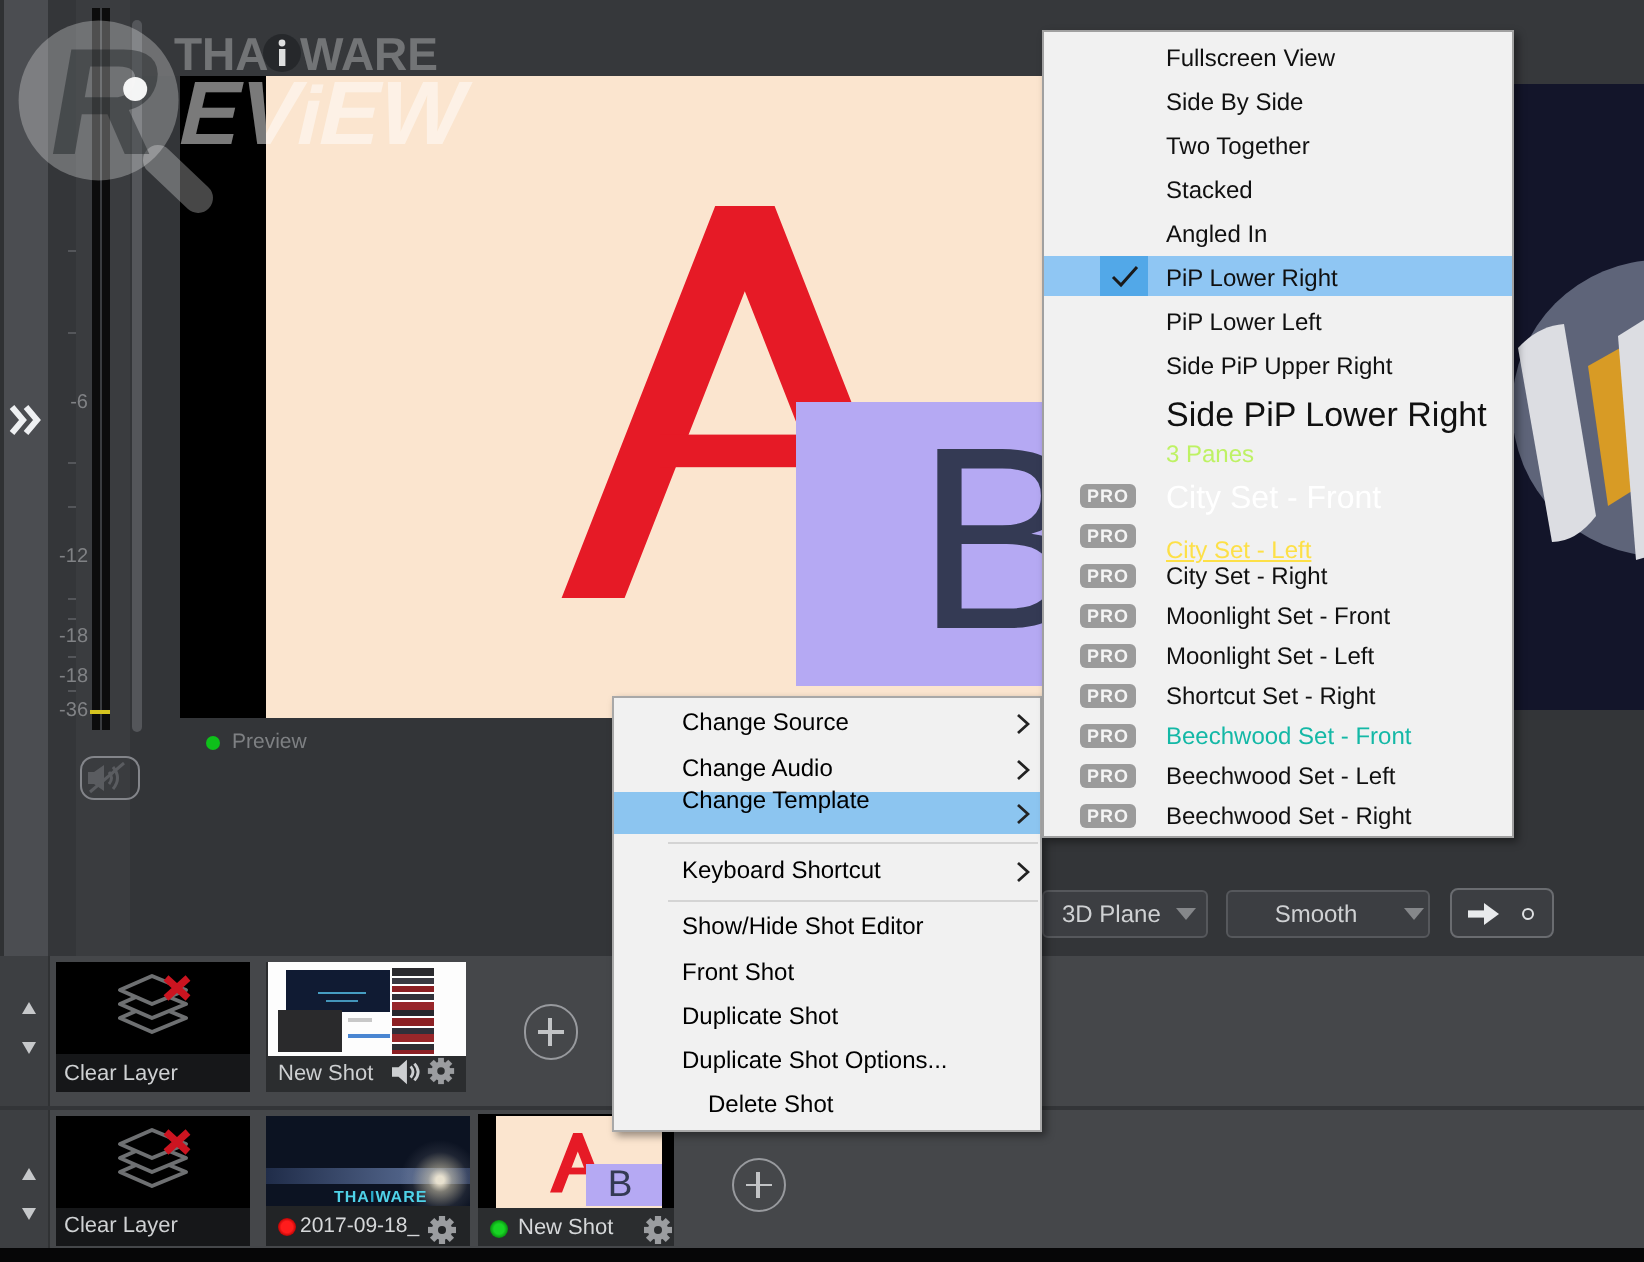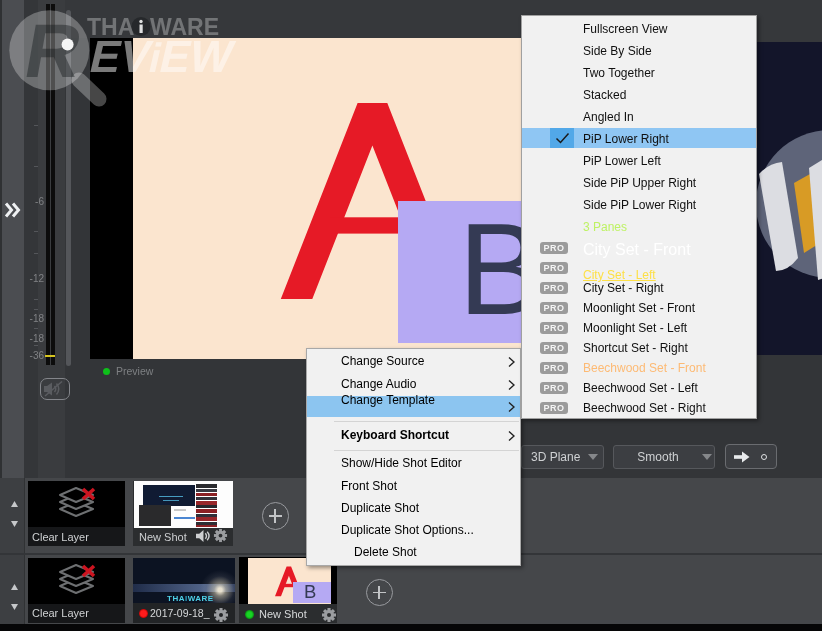--- a/index.html
+++ b/index.html
@@ -258,21 +258,21 @@
       <text x="104" y="72" font-family="Liberation Sans" font-size="45" font-weight="bold" letter-spacing="-0.5" fill="rgba(255,255,255,0.48)">EV<tspan font-size="41">i</tspan>EW</text>
     </g>
   </svg>
 
   <div class="abs" style="left:306px;top:348px;width:215px;height:218px;background:#f1f1f1;border:1px solid #a8a8a8;box-sizing:border-box;box-shadow:2px 2px 4px rgba(0,0,0,0.4);"></div>
   <div class="abs" style="left:307px;top:396px;width:213px;height:21px;background:#8cc5f0;"></div>
   <div class="abs" style="left:341px;top:354.4px;font-size:12px;color:#000;">Change Source</div>
   <div class="abs" style="left:341px;top:377.4px;font-size:12px;color:#000;">Change Audio</div>
   <div class="abs" style="left:341px;top:393px;font-size:12px;color:#000;">Change Template</div>
   <div class="abs" style="left:334px;top:421px;width:185px;height:1px;background:#d4d4d4;"></div>
-  <div class="abs" style="left:341px;top:428.4px;font-size:12px;color:#000;font-weight:bold;">Keyboard Shortcut</div>
+  <div class="abs" style="left:341px;top:428.4px;font-size:12px;color:#000;">Keyboard Shortcut</div>
   <div class="abs" style="left:334px;top:450px;width:185px;height:1px;background:#d4d4d4;"></div>
   <div class="abs" style="left:341px;top:456.4px;font-size:12px;color:#000;">Show/Hide Shot Editor</div>
   <div class="abs" style="left:341px;top:479.4px;font-size:12px;color:#000;">Front Shot</div>
   <div class="abs" style="left:341px;top:501.4px;font-size:12px;color:#000;">Duplicate Shot</div>
   <div class="abs" style="left:341px;top:523.4px;font-size:12px;color:#000;">Duplicate Shot Options...</div>
   <div class="abs" style="left:341px;top:545.4px;font-size:12px;color:#000;margin-left:13px;">Delete Shot</div>
   <svg class="abs" style="left:508px;top:356px;" width="7" height="12">
       <path d="M1 1.5 L6 6 L1 10.5" fill="none" stroke="#222" stroke-width="1.4"></path>
     </svg>
   <svg class="abs" style="left:508px;top:379px;" width="7" height="12">
@@ -292,29 +292,29 @@
     <path d="M1.5 6.5 L5.5 10.5 L13.5 1.5" fill="none" stroke="#1a1a1a" stroke-width="1.5"></path>
   </svg>
   <div class="abs" style="left:583px;top:22px;font-size:12px;color:#101010;">Fullscreen View</div>
   <div class="abs" style="left:583px;top:44px;font-size:12px;color:#101010;">Side By Side</div>
   <div class="abs" style="left:583px;top:66px;font-size:12px;color:#101010;">Two Together</div>
   <div class="abs" style="left:583px;top:88px;font-size:12px;color:#101010;">Stacked</div>
   <div class="abs" style="left:583px;top:110px;font-size:12px;color:#101010;">Angled In</div>
   <div class="abs" style="left:583px;top:132px;font-size:12px;color:#101010;">PiP Lower Right</div>
   <div class="abs" style="left:583px;top:154px;font-size:12px;color:#101010;">PiP Lower Left</div>
   <div class="abs" style="left:583px;top:176px;font-size:12px;color:#101010;">Side PiP Upper Right</div>
-  <div class="abs" style="left:583px;top:198px;font-size:12px;color:#101010;text-align:center;">Side PiP Lower Right</div>
+  <div class="abs" style="left:583px;top:198px;font-size:17px;color:#101010;text-align:center;">Side PiP Lower Right</div>
   <div class="abs" style="left:583px;top:220px;font-size:12px;color:#bef264;">3 Panes</div>
   <div class="abs" style="left:583px;top:241px;font-size:16px;color:#ffffff;">City Set - Front</div>
   <div class="abs" style="left:583px;top:268px;font-size:12px;color:#fde047;text-decoration:underline;">City Set - Left</div>
   <div class="abs" style="left:583px;top:281px;font-size:12px;color:#101010;">City Set - Right</div>
   <div class="abs" style="left:583px;top:301px;font-size:12px;color:#101010;">Moonlight Set - Front</div>
   <div class="abs" style="left:583px;top:321px;font-size:12px;color:#101010;">Moonlight Set - Left</div>
   <div class="abs" style="left:583px;top:341px;font-size:12px;color:#101010;">Shortcut Set - Right</div>
-  <div class="abs" style="left:583px;top:361px;font-size:12px;color:#fdba74;">Beechwood Set - Front</div>
+  <div class="abs" style="left:583px;top:361px;font-size:12px;color:#14b8a6;">Beechwood Set - Front</div>
   <div class="abs" style="left:583px;top:381px;font-size:12px;color:#101010;">Beechwood Set - Left</div>
   <div class="abs" style="left:583px;top:401px;font-size:12px;color:#101010;">Beechwood Set - Right</div>
 
   <div class="pro abs" style="top:242px;">PRO</div>
   <div class="pro abs" style="top:262px;">PRO</div>
   <div class="pro abs" style="top:282px;">PRO</div>
   <div class="pro abs" style="top:302px;">PRO</div>
   <div class="pro abs" style="top:322px;">PRO</div>
   <div class="pro abs" style="top:342px;">PRO</div>
   <div class="pro abs" style="top:362px;">PRO</div>

